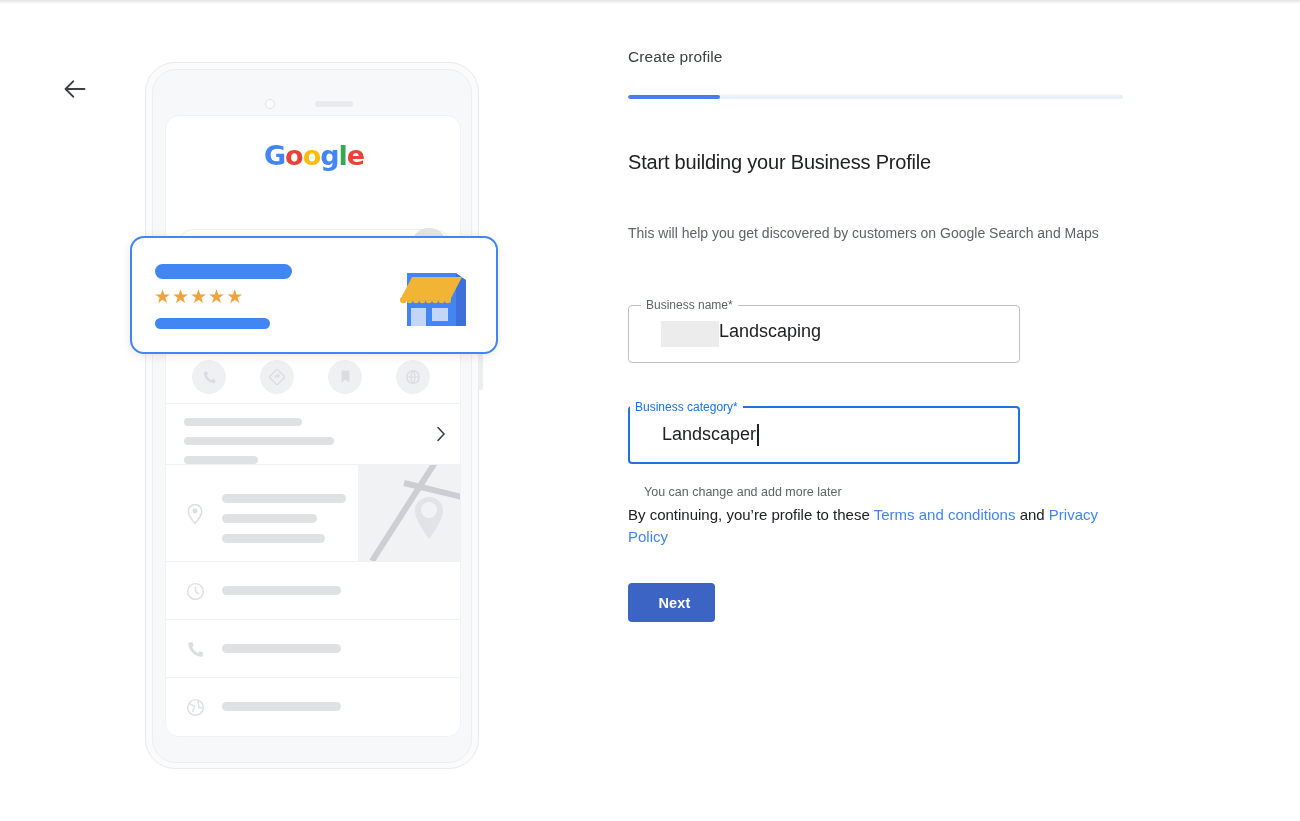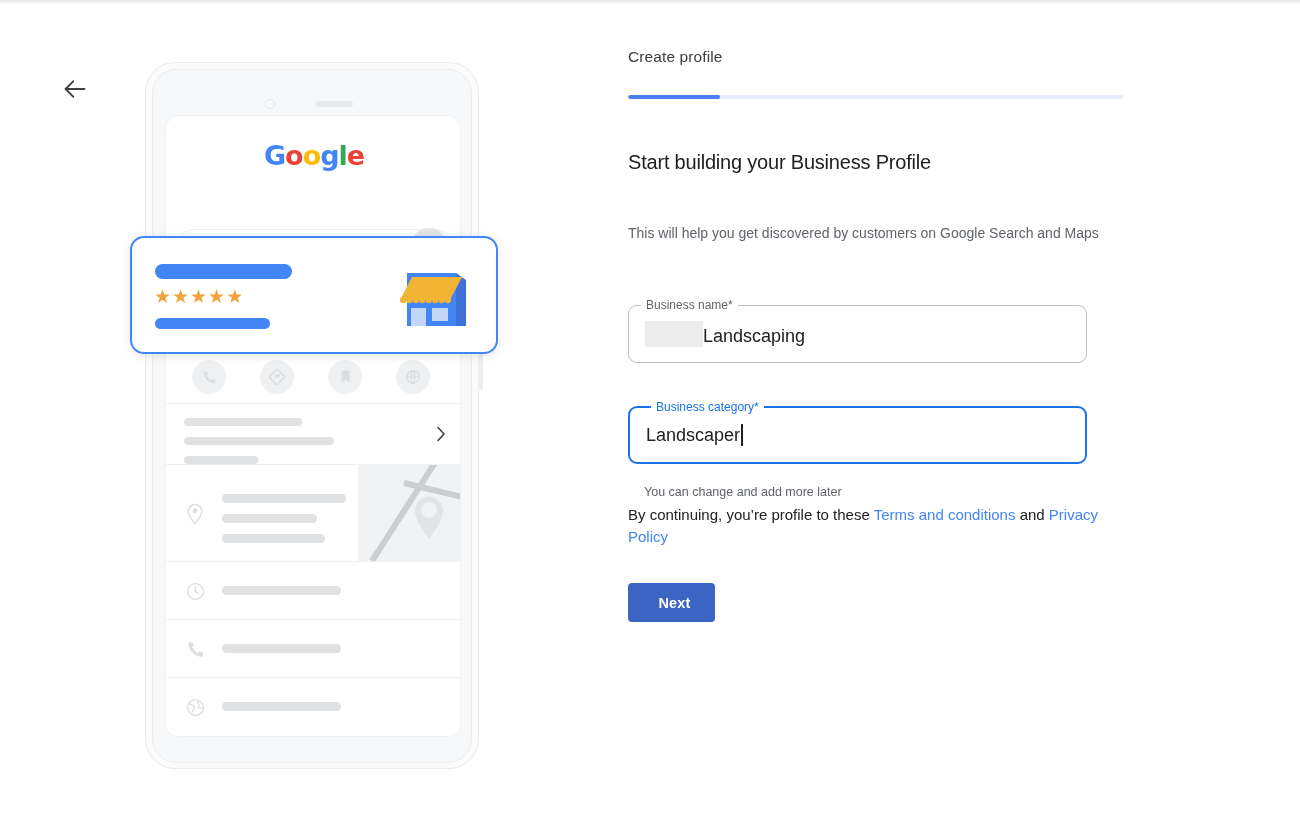--- a/index.html
+++ b/index.html
@@ -264,46 +264,46 @@
     width: 492px;
     font-size: 14px;
     color: #5f6368;
     line-height: 23px;
   }
 
   
   .field {
     position: absolute;
     left: 0;
-    width: 459px; height: 58px;
+    width: 392px; height: 58px;
     border: 1px solid #bdc1c6;
-    border-radius: 9px;
+    border-radius: 4px;
     background: #ffffff;
   }
   .field.focused {
     border: 2px solid #1a73e8;
   }
   .field-legend {
     position: absolute;
     top: -8px; left: 12px;
     padding: 0 5px;
     background: #ffffff;
     font-size: 12px;
     color: #5f6368;
     line-height: 14px;
     white-space: nowrap;
   }
-  .field.focused .field-legend { color: #1a73e8; left: 21px; }
+  .field.focused .field-legend { color: #1a73e8; left: 0; }
   .field-value {
     position: absolute;
-    left: 16px; top: 50%;
+    left: 32px; top: 50%;
     transform: translateY(-50%);
     font-size: 18px;
     color: #202124;
-    display: flex; align-items: flex-end;
+    display: flex; align-items: flex-start;
     white-space: nowrap;
   }
   .redaction {
     display: inline-block;
     width: 58px; height: 26px;
     background: #ececec;
     vertical-align: middle;
   }
   .caret {
     display: inline-block;

